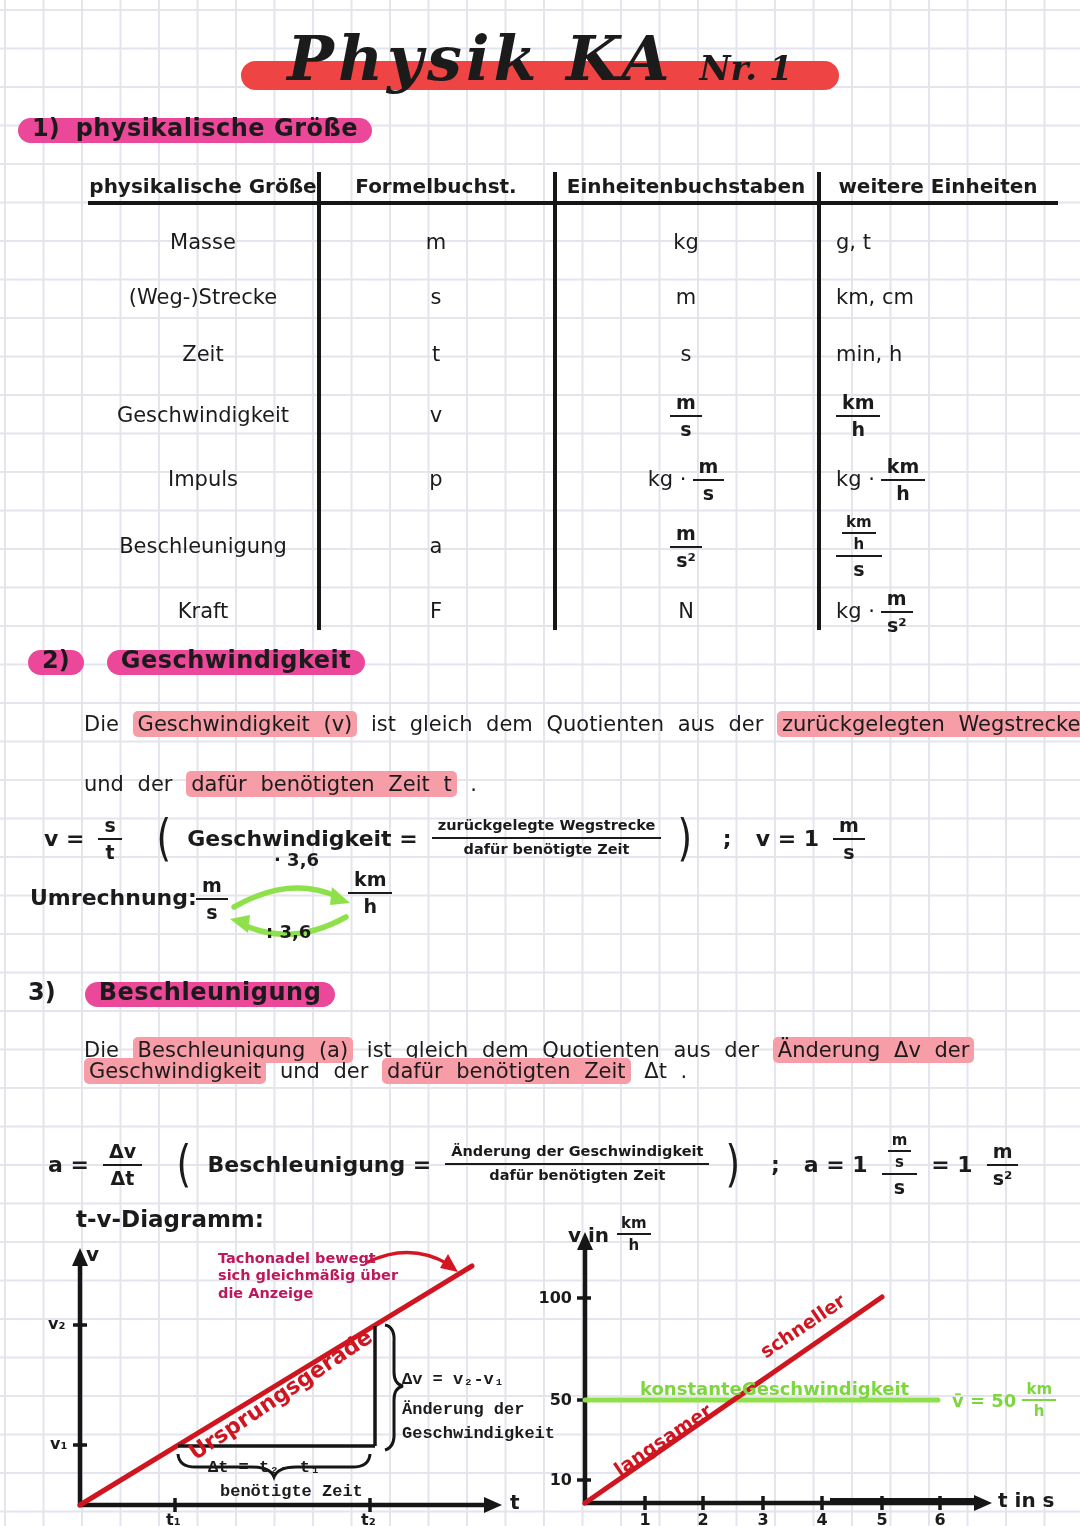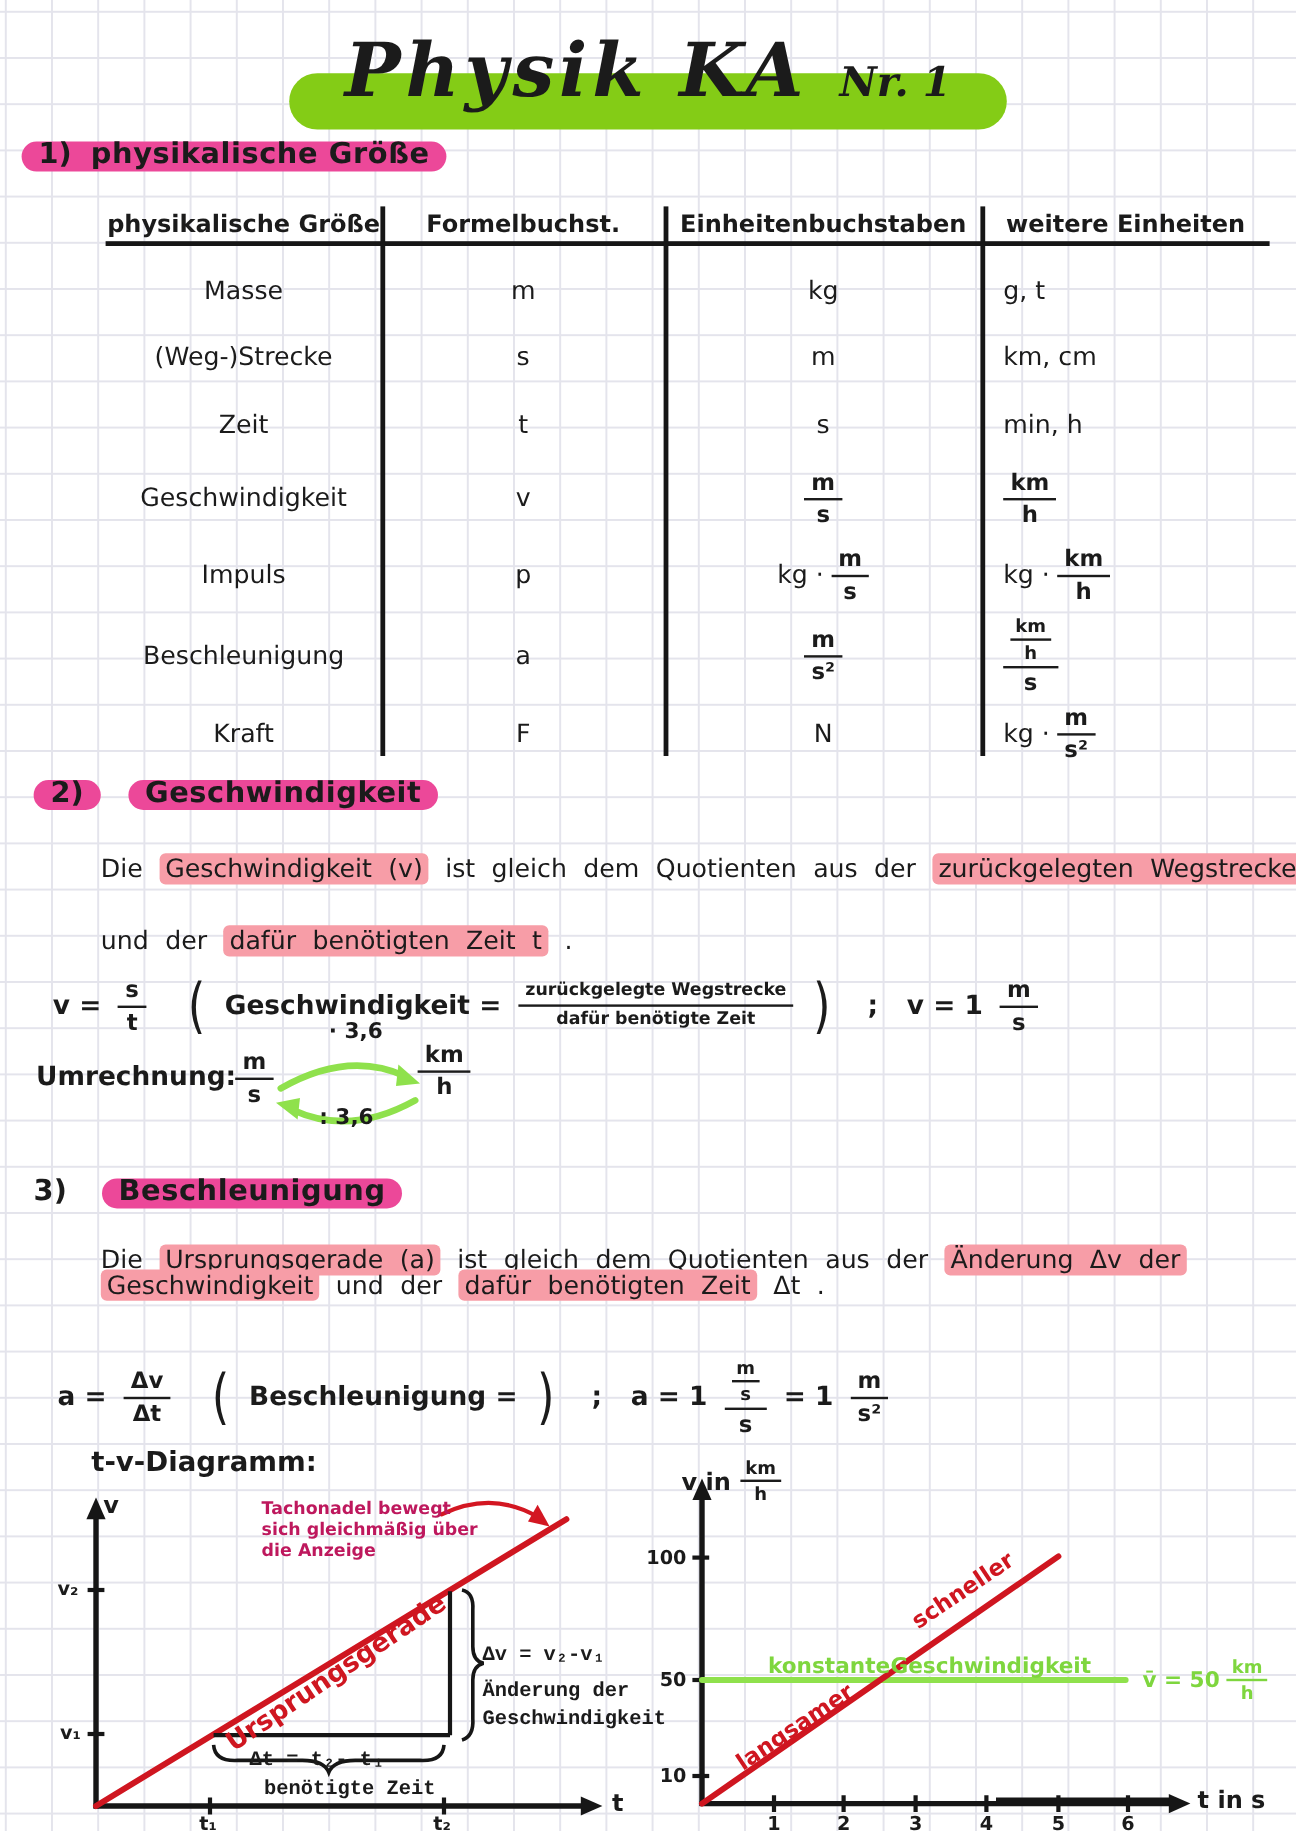--- a/index.html
+++ b/index.html
@@ -10,21 +10,21 @@
       linear-gradient(to right,#e4e4ec 1.5px,transparent 1.5px),
       linear-gradient(to bottom,#e4e4ec 1.5px,transparent 1.5px);
     background-size:38.5px 38.5px;background-position:4px 9px;
     font-family:"DejaVu Sans",sans-serif;color:#1b1b1b;
   }
   .abs{position:absolute;}
   .red{color:#cf1620;}
   .green{color:#7ed63e;}
   .hl{background:#f79da7;border-radius:5px;padding:1px 5px;}
   .pill{background:#ec4899;border-radius:14px;padding:3px 14px;}
-  .title-pill{background:#84cc16;border-radius:32px;padding:4px 46px 24px;white-space:nowrap;}
+  .title-pill{background:#ef4444;border-radius:32px;padding:4px 46px 6px;white-space:nowrap;}
   .title-main{font-family:"DejaVu Serif",serif;font-style:italic;font-weight:bold;font-size:62px;letter-spacing:4px;}
   .title-nr{font-family:"DejaVu Serif",serif;font-style:italic;font-weight:bold;font-size:34px;margin-left:26px;}
   .sec-head{font-size:24px;font-weight:bold;letter-spacing:.5px;white-space:nowrap;}
   .sec-num{font-size:24px;font-weight:bold;margin-right:16px;}
   .body-line{font-size:21px;word-spacing:7px;white-space:nowrap;}
   .thead{font-size:20px;font-weight:bold;text-align:center;}
   .rule{background:#161616;}
   .trow{display:flex;align-items:center;}
   .tcell{font-size:21px;display:flex;align-items:center;justify-content:center;gap:6px;}
   .c1{width:230px;}
@@ -217,31 +217,35 @@
       <span class="fnum">km</span>
       <span class="fden">h</span>
     </div>
 </div>
 
 <div class="abs" style="left:28px;top:978px;">
   <span class="sec-num" style="margin-right:24px;">3)</span>
   <span class="pill"><span class="sec-head">Beschleunigung</span></span>
 </div>
 
-<div class="abs body-line" style="left:84px;top:1038px;"><span>Die </span><span class="hl">Ursprungsgerade (a)</span><span> ist gleich dem Quotienten aus der </span><span class="hl">Änderung Δv der</span></div>
+<div class="abs body-line" style="left:84px;top:1038px;"><span>Die </span><span class="hl">Beschleunigung (a)</span><span> ist gleich dem Quotienten aus der </span><span class="hl">Änderung Δv der</span></div>
 <div class="abs body-line" style="left:84px;top:1059px;"><span class="hl">Geschwindigkeit</span><span> und der </span><span class="hl">dafür benötigten Zeit</span><span> Δt .</span></div>
 
 <div class="abs formula" style="left:48px;top:1132px;height:64px;">
   <span>a =</span>
   <span class="frac">
       <span class="fnum">Δv</span>
       <span class="fden">Δt</span>
     </span>
   <span class="paren" style="margin-left:18px;">(</span>
   <span>Beschleunigung =</span>
+  <span class="tfrac">
+      <span class="fnum">Änderung der Geschwindigkeit</span>
+      <span class="fden">dafür  benötigten  Zeit</span>
+    </span>
   <span class="paren">)</span>
   <span style="margin-left:14px;">;</span>
   <span style="margin-left:10px;">a = 1</span>
   <span class="frac">
       <span class="fnum">
         <span class="frac small">
           <span class="fnum">m</span>
           <span class="fden">s</span>
         </span>
       </span>

